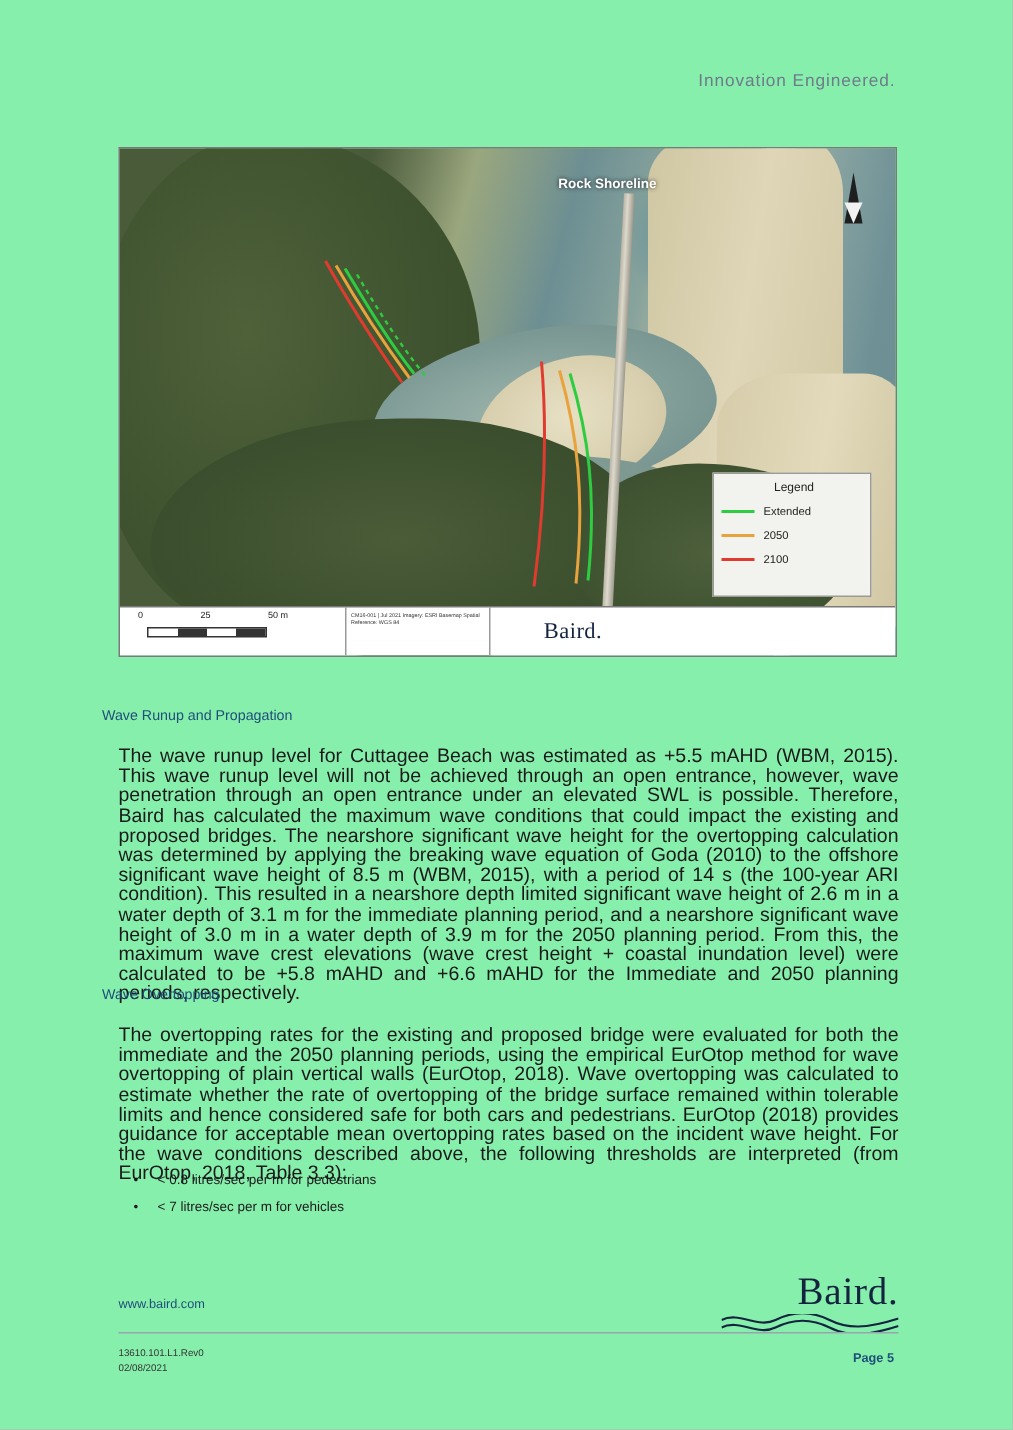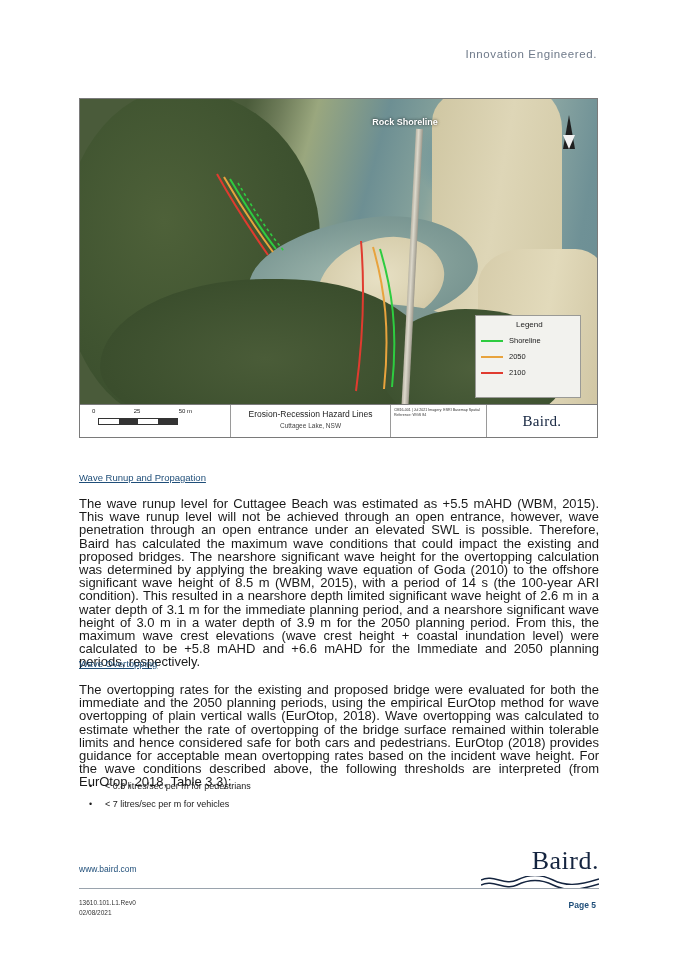--- a/index.html
+++ b/index.html
@@ -7,21 +7,21 @@
     padding: 0;
     background: #b8b8b8;
   }
   body {
     font-family: "Liberation Sans", sans-serif;
   }
   .page {
     position: relative;
     width: 675px;
     height: 953px;
-    background: #ffffff;
+    background: #86efac;
     overflow: hidden;
   }
   .tagline {
     position: absolute;
     top: 48px;
     right: 78px;
     font-size: 11.5px;
     color: #6f7a8a;
     letter-spacing: 0.6px;
     font-family: "Liberation Sans", sans-serif;
@@ -224,24 +224,23 @@
     position: absolute;
     left: 79px;
     top: 448px;
     width: 520px;
     font-size: 9.5px;
     font-weight: bold;
     color: #1f4e79;
   }
   .h3 {
     position: absolute;
-    left: 79px;
+    left: 68px;
     font-size: 9.5px;
     color: #1f4e79;
-    text-decoration: underline;
   }
   .para {
     position: absolute;
     left: 79px;
     width: 520px;
     font-size: 13px;
     color: #1a1a1a;
     line-height: 13.2px;
     text-align: justify;
   }
@@ -347,45 +346,41 @@
 
       <div class="map-label" style="left:290px; top:18px; width:70px;">
         <span>Rock Shoreline</span>
       </div>
       <div class="north-arrow"></div>
 
       <div class="legend">
         <div class="legend-title">Legend</div>
         <div class="legend-row">
           <span class="legend-swatch" style="background:#2ecc40"></span>
-          <span>Shoreline</span>
+          <span>Extended</span>
         </div>
         <div class="legend-row">
           <span class="legend-swatch" style="background:#e8a33d"></span>
           <span>2050</span>
         </div>
         <div class="legend-row">
           <span class="legend-swatch" style="background:#e03b2f"></span>
           <span>2100</span>
         </div>
       </div>
     </div>
 
     <div class="fig-strip">
       <div class="strip-scale">
         <div class="scale-ticks">
           <span>0</span>
           <span>25</span>
           <span>50 m</span>
         </div>
         <div class="scalebar"></div>
-      </div>
-      <div class="strip-title">
-        <div class="t1">Erosion-Recession Hazard Lines</div>
-        <div class="t2">Cuttagee Lake, NSW</div>
       </div>
       <div class="strip-credit">CM16-001 | Jul 2021
 Imagery: ESRI Basemap
 Spatial Reference: WGS 84</div>
       <div class="strip-logo">Baird.</div>
     </div>
   </div>
 
 
   <div class="h3" style="top:472px;">Wave Runup and Propagation</div>

